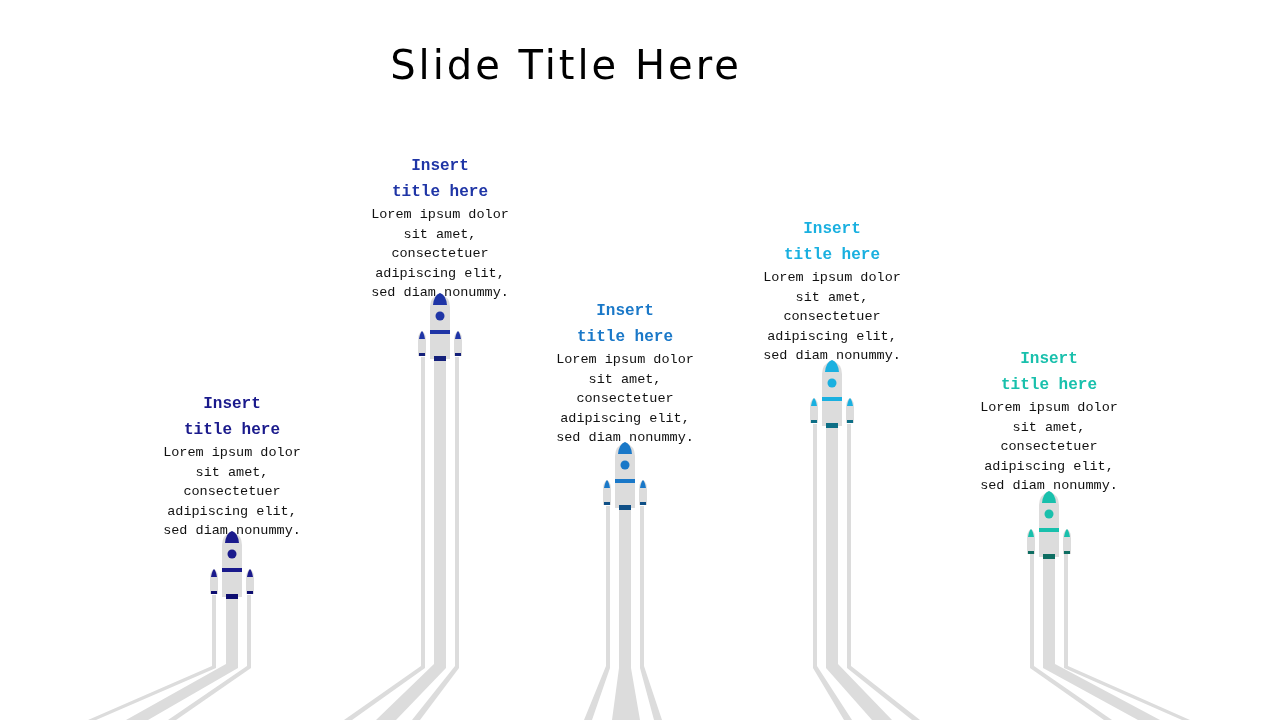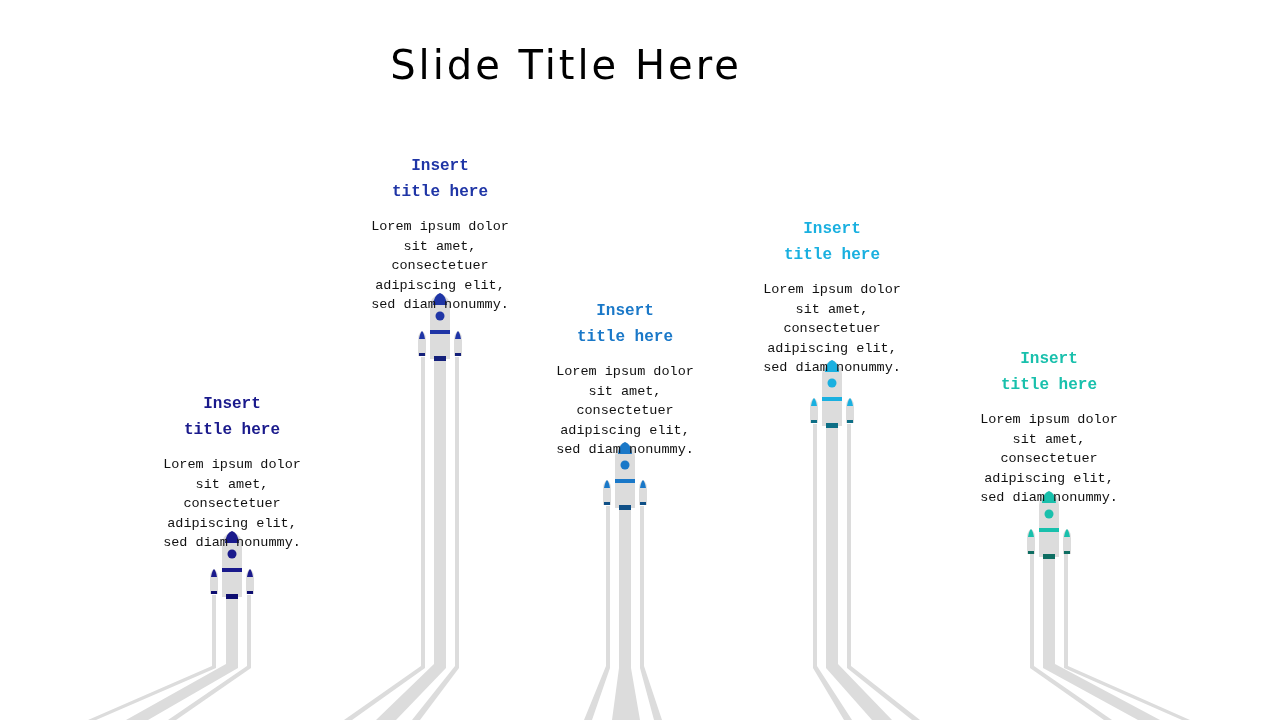--- a/index.html
+++ b/index.html
@@ -1,21 +1,21 @@
 <!DOCTYPE html>
 <html><head>
 <meta charset="utf-8">
 <style>
   html, body { margin: 0; padding: 0; }
   body { width: 1280px; height: 720px; background: #ffffff; position: relative; overflow: hidden; font-family: "DejaVu Sans", sans-serif; }
   .slide-title { position: absolute; top: 42px; left: 0; width: 1132px; text-align: center; font-family: "DejaVu Sans", sans-serif; font-size: 40px; letter-spacing: 3px; color: #000; font-weight: 400; }
   .art { position: absolute; left: 0; top: 0; }
   .block { position: absolute; width: 200px; text-align: center; font-family: Liberation Mono, monospace; }
   .block .t1, .block .t2 { font-weight: bold; font-size: 16px; line-height: 26px; display: block; }
-  .block .body { font-size: 13.5px; line-height: 19.5px; color: #111; display: block; margin-top: 12px; }
+  .block .body { font-size: 13.5px; line-height: 19.5px; color: #111; display: block; margin-top: 0px; }
 </style>
 </head>
 <body>
 
 <div class="slide-title">Slide Title Here</div>
 
 <svg class="art" width="1280" height="720" viewBox="0 0 1280 720" xmlns="http://www.w3.org/2000/svg">
 
   <g fill="#dcdcdc">
     <polygon points="212,595 216,595 216,668 96,720 88,720 212,666"></polygon>

